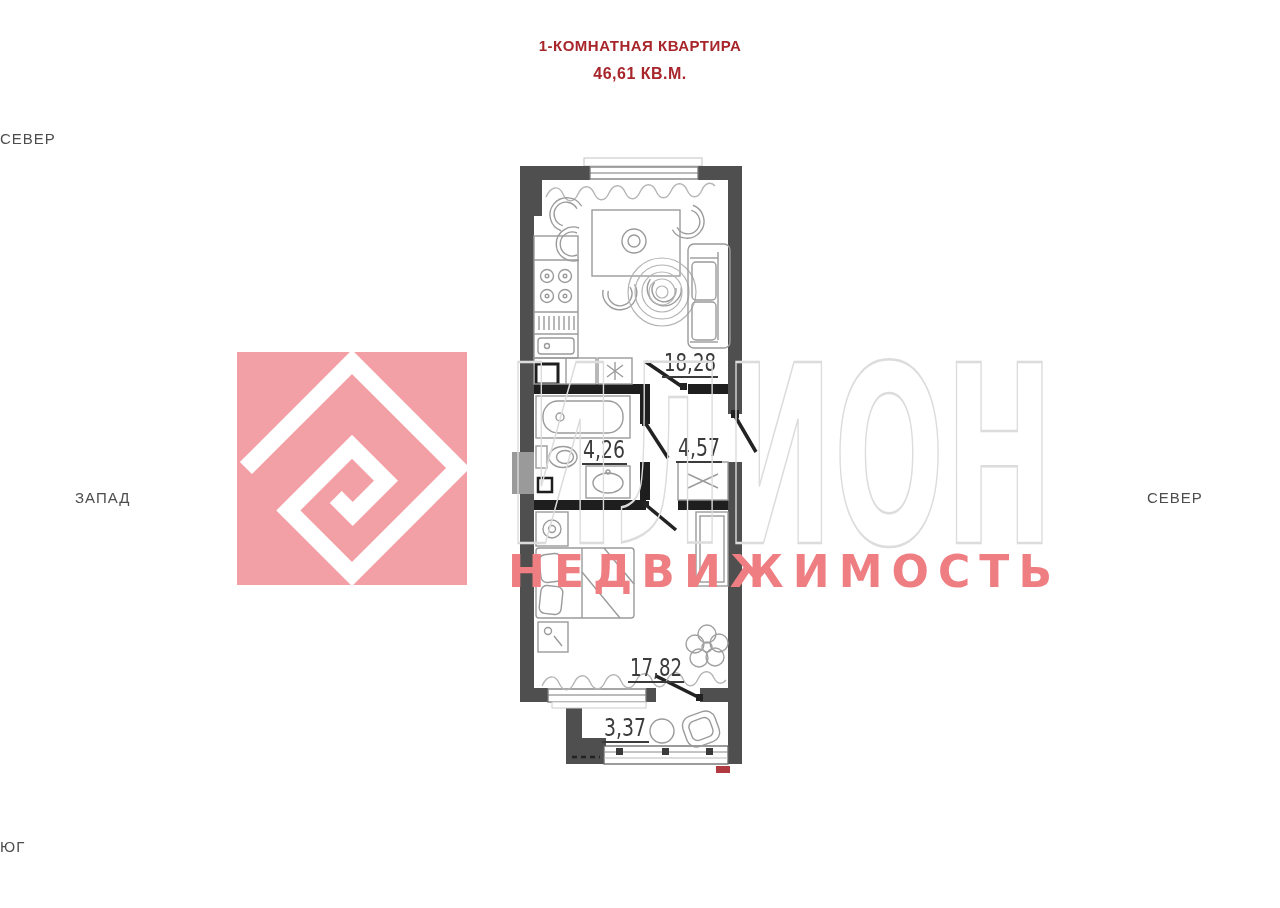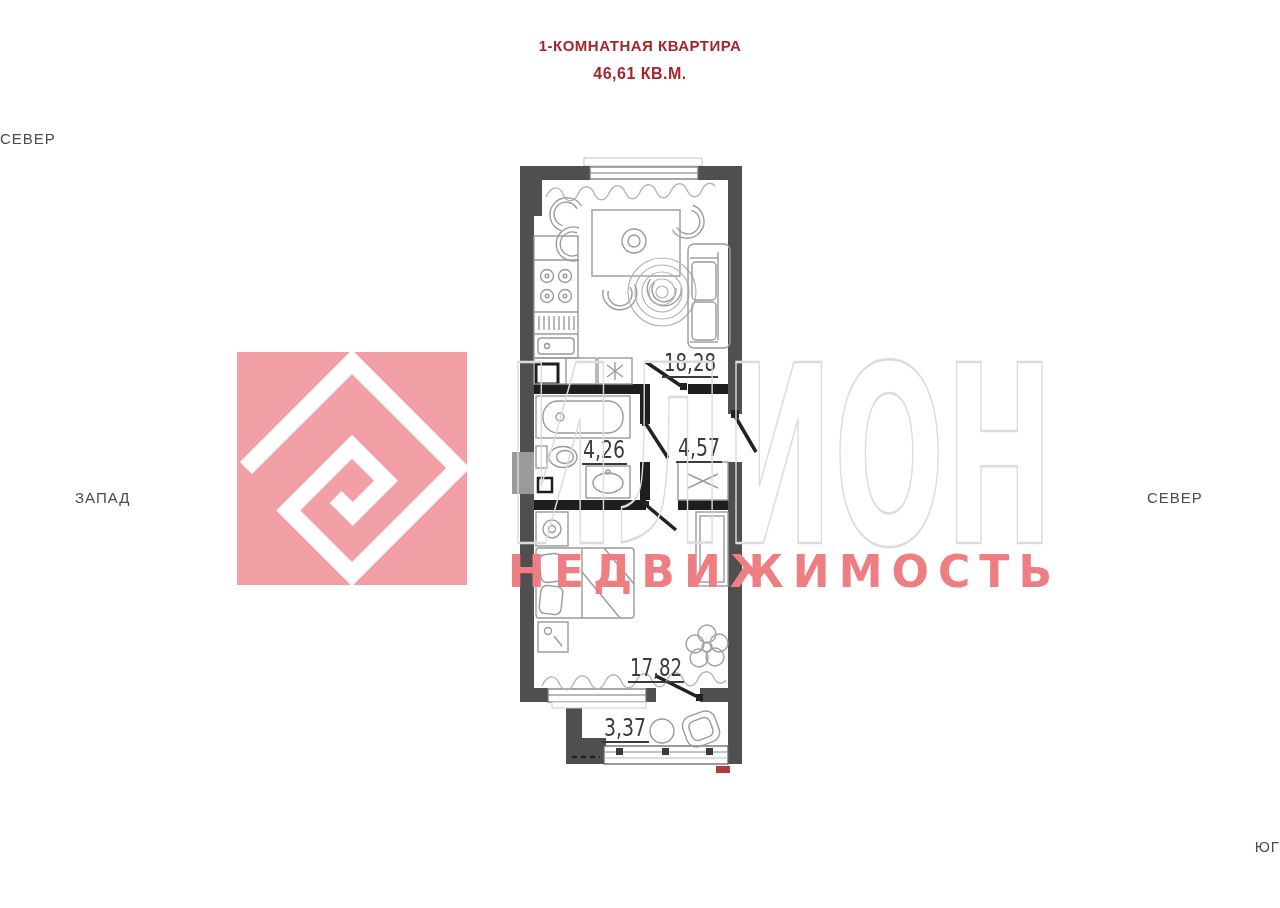--- a/index.html
+++ b/index.html
@@ -11,21 +11,21 @@
   .title-block{
     position:absolute;top:32px;left:0;width:1280px;text-align:center;
     color:#a8262b;font-weight:bold;line-height:28px;
   }
   .title-line1{font-size:15px;letter-spacing:0.5px;}
   .title-line2{font-size:16px;letter-spacing:0.5px;}
   .compass{
     position:absolute;color:#4d4d4d;font-size:15px;letter-spacing:1px;text-align:right;
   }
   .compass-north{top:130px;left:0;width:1038px;text-align:left;}
-  .compass-south{top:838px;left:0;width:1280px;text-align:right;}
+  .compass-south{top:838px;left:0;width:1280px;text-align:left;}
   .compass-west{top:489px;left:75px;}
   .compass-east{top:489px;left:1147px;}
   .logo-box{
     position:absolute;left:237px;top:352px;width:230px;height:233px;
   }
   .wm-text-svg{position:absolute;left:495px;top:340px;}
   .plan-svg{position:absolute;left:505px;top:150px;}
 </style>
 </head>
 <body>

